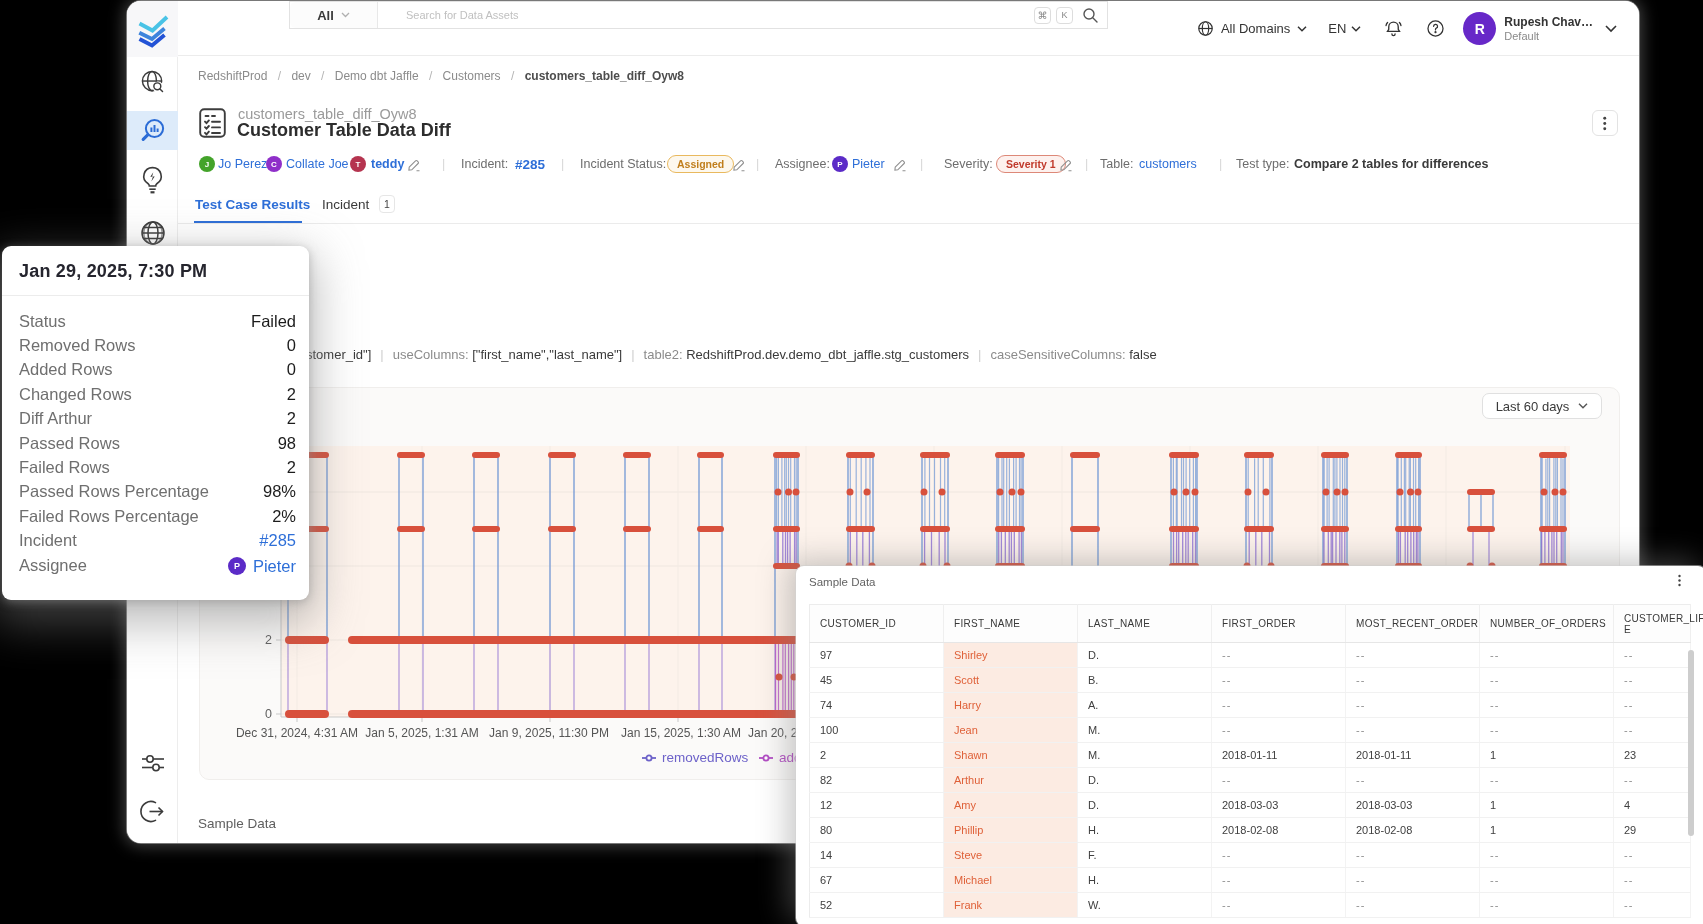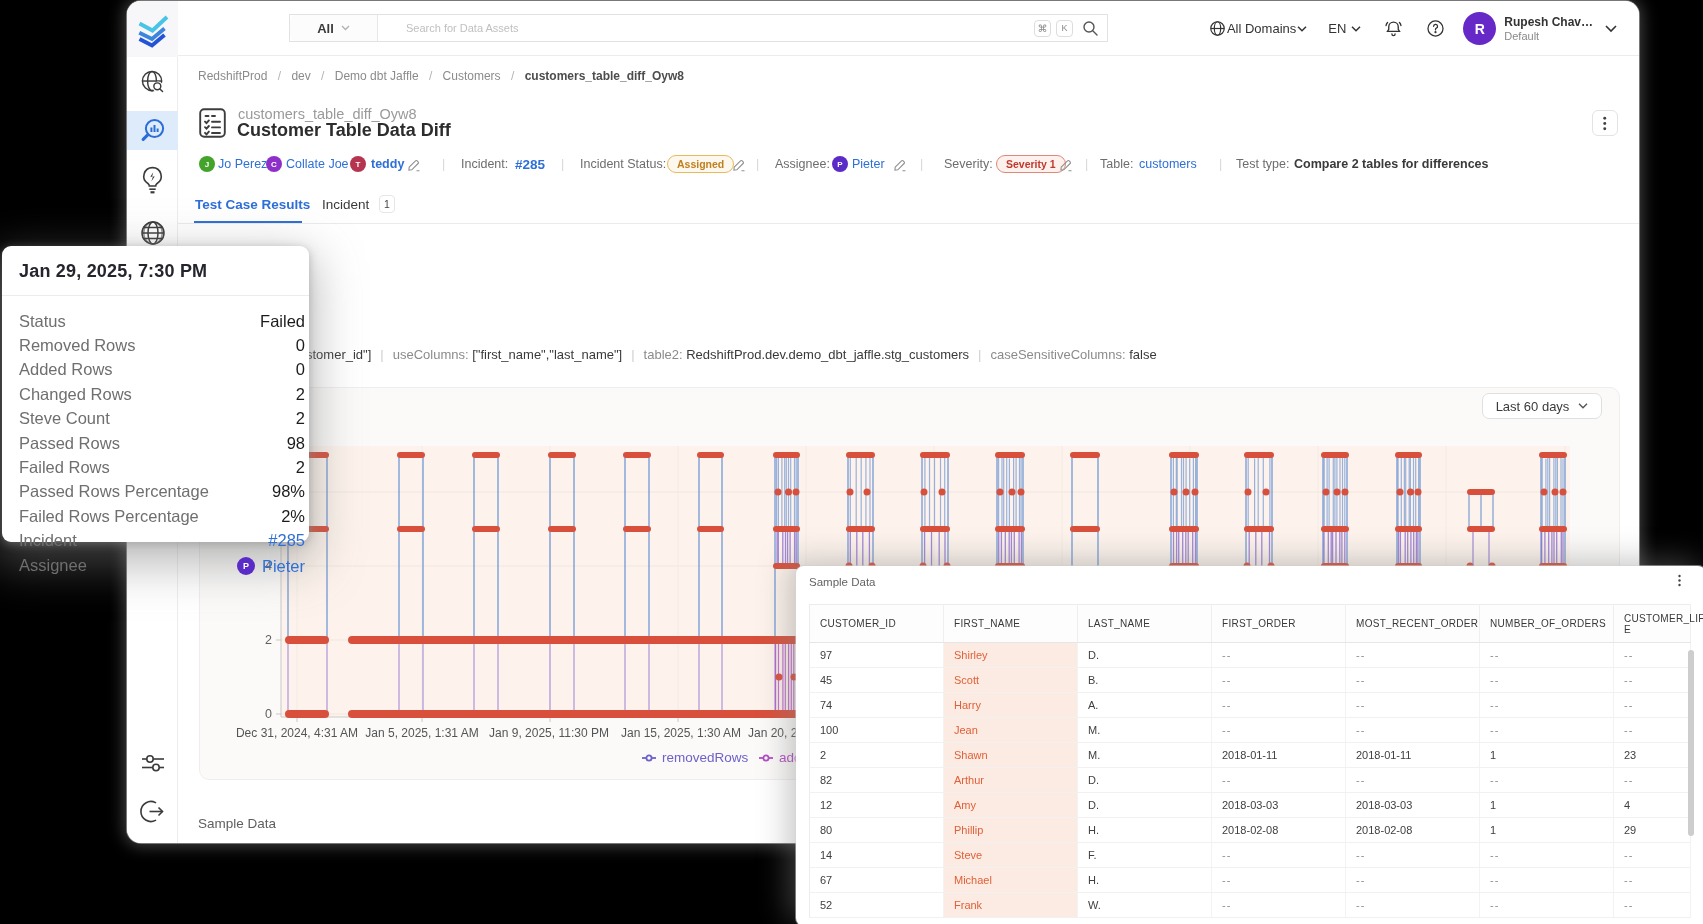--- a/index.html
+++ b/index.html
@@ -7,21 +7,21 @@
 body { font-family:"Liberation Sans", sans-serif; }
 .stage { position:relative; width:1703px; height:924px; background:#000; overflow:hidden; }
 .app { position:absolute; left:127px; top:1px; width:1512px; height:842px; background:#fff; border-radius:14px; box-shadow:0 0 0 1px rgba(200,200,200,.5), 0 0 16px 3px rgba(160,160,160,.42); }
 
 .sidebar { position:absolute; left:0; top:0; width:51px; height:842px; border-right:1px solid #ededed; border-radius:14px 0 0 14px; background:#fff; }
 .logo-tile { position:absolute; left:0; top:0; width:51px; height:56px; background:#f7f7f9; border-radius:14px 0 0 0; }
 .side-ic { position:absolute; left:0; width:51px; display:flex; justify-content:center; }
 .active-tile { position:absolute; left:0; top:110px; width:51px; height:39px; background:#ddebfa; }
 
 .navbar { position:absolute; left:51px; top:0; right:0; height:55px; border-bottom:1px solid #ececec; background:#fff; border-radius:0 14px 0 0; }
-.searchbox { position:absolute; left:111px; top:13px; width:819px; height:28px; border:1px solid #e2e2e2; border-radius:0; display:flex; align-items:center; }
+.searchbox { position:absolute; left:111px; top:0; width:819px; height:28px; border:1px solid #e2e2e2; border-radius:0; display:flex; align-items:center; }
 .allsec { width:88px; height:100%; border-right:1px solid #e8e8e8; background:#fcfcfc; border-radius:6px 0 0 6px; display:flex; align-items:center; justify-content:center; gap:7px; }
 .allsec b { font-size:13px; color:#3a3a3a; }
 .placeholder { font-size:11px; color:#c0c0c0; margin-left:28px; }
 .srch-right { position:absolute; right:8px; top:0; height:100%; display:flex; align-items:center; gap:5px; }
 .key { width:17px; height:17px; border:1px solid #ddd; border-radius:4px; font-size:10px; color:#888; display:flex; align-items:center; justify-content:center; }
 .nav-right { position:absolute; right:22px; top:0; height:55px; display:flex; align-items:center; gap:0; }
 .nav-item { display:flex; align-items:center; color:#333; font-size:13px; }
 .avatar { width:33px; height:33px; border-radius:50%; background:#6728c8; color:#fff; font-size:14px; font-weight:700; display:flex; align-items:center; justify-content:center; }
 .uname { font-size:12px; font-weight:700; color:#333; }
 .usub { font-size:11px; color:#8a8a8a; margin-top:1px; }
@@ -47,24 +47,24 @@
 .tabborder { position:absolute; left:0; top:166.8px; width:1461px; height:1px; background:#ebebeb; }
 .params { position:absolute; left:128px; top:291px; width:1461px; font-size:13px; color:#8b8b8b; white-space:nowrap; }
 .params b { color:#3a3a3a; font-weight:400; }
 .params .psep { color:#cfcfcf; margin:0 9px; }
 
 .chartcard { position:absolute; left:21px; top:331px; width:1421px; height:393px; background:#fbfaf9; border:1px solid #f0eeec; border-radius:10px; }
 .lastdays { position:absolute; left:1304px; top:337px; width:120px; height:26px; background:#fff; border:1px solid #e0e0e0; border-radius:7px; font-size:13px; color:#3a3a3a; display:flex; align-items:center; justify-content:center; gap:9px; }
 .legend { position:absolute; left:0; top:694px; width:1461px; font-size:13.5px; text-align:center; }
 .sampletitle { position:absolute; left:20px; top:760px; font-size:13.5px; color:#5f5f5f; }
 
-.tipcard { position:absolute; left:2px; top:246px; width:307px; height:296px; background:#fff; border-radius:9px; box-shadow:0 2px 10px rgba(140,140,140,.55), -2px 16px 46px 8px rgba(125,125,125,.5); }
+.tipcard { position:absolute; left:2px; top:246px; width:307px; height:354px; background:#fff; border-radius:9px; box-shadow:0 2px 10px rgba(140,140,140,.55), -2px 16px 46px 8px rgba(125,125,125,.5); }
 .tipcard h3 { font-size:18px; font-weight:700; color:#25252e; padding:15px 0 0 17px; letter-spacing:.2px; }
 .tipdiv { margin-top:13px; height:1px; background:#ececec; }
-.tiprows { padding:13px 4px 0 17px; }
+.tiprows { padding:13px 13px 0 17px; }
 .tiprow { height:24.4px; display:flex; align-items:center; justify-content:space-between; font-size:16.5px; }
 .tiprow .lb { color:#6f6f6f; }
 .tiprow .vl { color:#1c1c1c; }
 .tiprow .bl { color:#2e6fd8; }
 
 .panel { position:absolute; left:796px; top:566px; width:910px; height:360px; background:#fff; border-radius:8px; box-shadow:0 0 0 1px rgba(210,210,210,.5), -8px -6px 30px rgba(130,130,130,.45); }
 .panel-h { position:absolute; left:13px; top:10px; font-size:11.5px; color:#636363; }
 .panel-dots { position:absolute; left:882px; top:7px; color:#444; }
 .smp { position:absolute; left:13px; top:38px; width:881px; border:1px solid #ececec; border-collapse:collapse; table-layout:fixed; font-size:11px; color:#404040; }
 .smp th { height:38px; font-size:10px; font-weight:400; color:#383838; text-align:left; padding:0 18px 0 10px; background:#fdfdfd; border-bottom:1px solid #e6e6e6; border-right:1px solid #efefef; letter-spacing:.3px; vertical-align:middle; }
@@ -90,21 +90,21 @@
         <div class="srch-right">
           <div class="key">⌘</div>
           <div class="key" style="font-size:9px;">K</div>
           <svg width="17" height="17" viewBox="0 0 17 17" style="margin-left:4px;">
               <circle cx="7" cy="7" r="5" fill="none" stroke="#555" stroke-width="1.4"></circle>
               <line x1="11" y1="11" x2="15" y2="15" stroke="#555" stroke-width="1.4" stroke-linecap="round"></line>
             </svg>
         </div>
       </div>
       <div class="nav-right">
-        <div class="nav-item" style="gap:1px;">
+        <div class="nav-item" style="gap:7px;">
           <svg width="17" height="17" viewBox="0 0 24 24" fill="none" stroke="#333" stroke-width="1.7">
               <circle cx="12" cy="12" r="9.5"></circle>
               <ellipse cx="12" cy="12" rx="4.5" ry="9.5"></ellipse>
               <line x1="2.5" y1="12" x2="21.5" y2="12"></line>
             </svg>
           <span>All Domains</span>
           <svg width="10" height="6" viewBox="0 0 10 6">
               <path d="M1 .8l4 4 4-4" fill="none" stroke="#333" stroke-width="1.5"></path>
             </svg>
         </div>
@@ -698,21 +698,21 @@
         </div>
 <div class="tiprow">
           <span class="lb">Added Rows</span>
           <span class="vl">0</span>
         </div>
 <div class="tiprow">
           <span class="lb">Changed Rows</span>
           <span class="vl">2</span>
         </div>
 <div class="tiprow">
-          <span class="lb">Steve Count</span>
+          <span class="lb">Diff Arthur</span>
           <span class="vl">2</span>
         </div>
 <div class="tiprow">
           <span class="lb">Passed Rows</span>
           <span class="vl">98</span>
         </div>
 <div class="tiprow">
           <span class="lb">Failed Rows</span>
           <span class="vl">2</span>
         </div>

